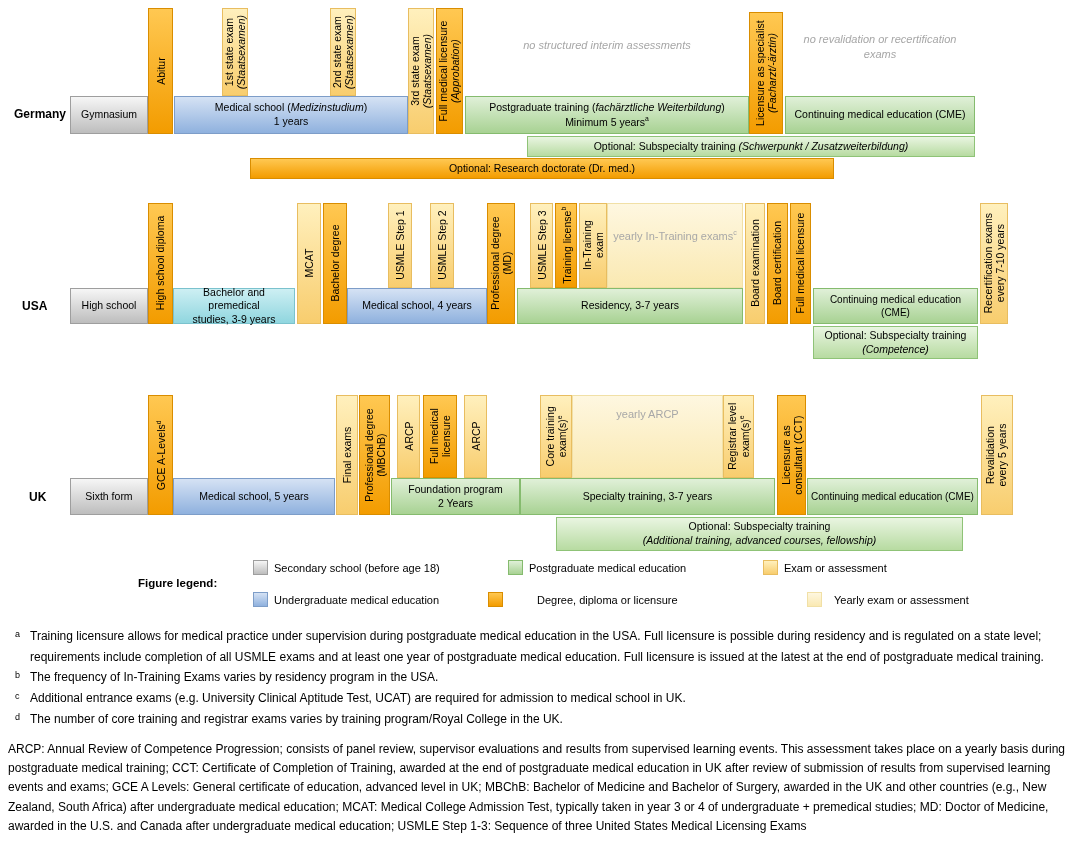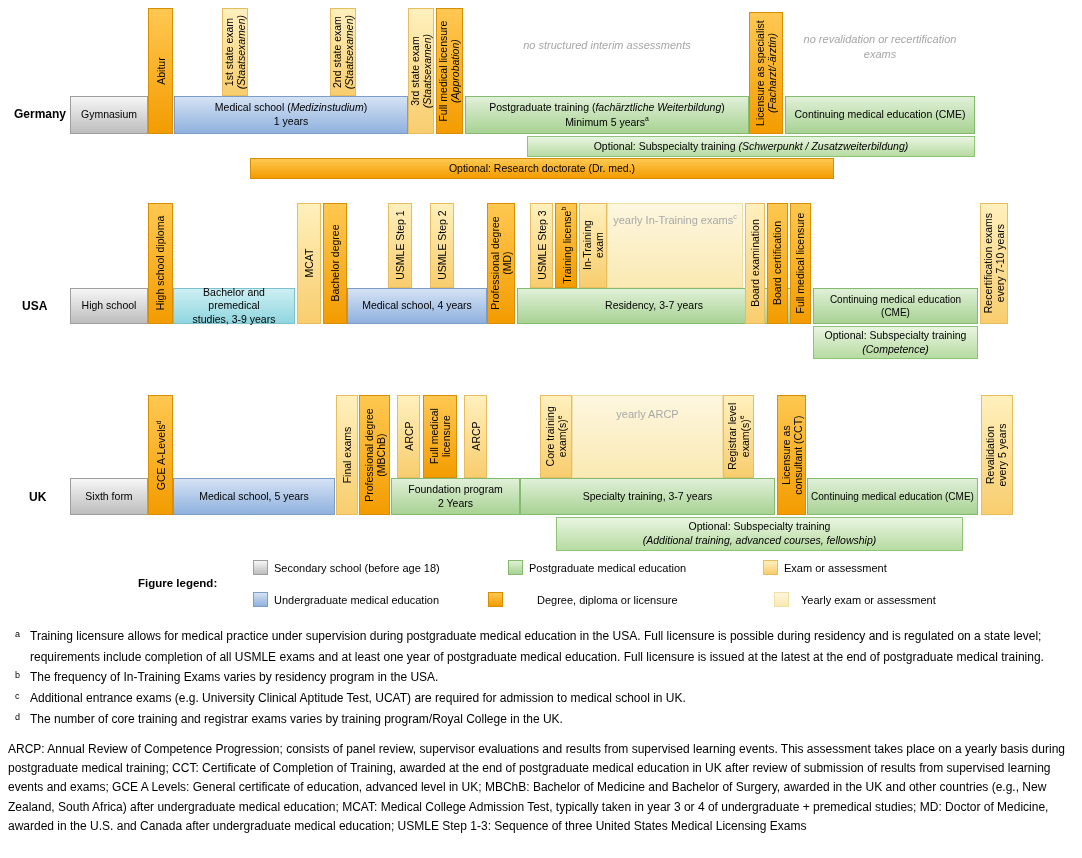--- a/index.html
+++ b/index.html
@@ -148,40 +148,40 @@
     <div class="rot"><span>USMLE Step 2</span></div>
   </div>
 
   <div class="bar c-orange" style="left:487px;top:203px;width:28px;height:121px;">
     <div class="rot">
         <span class="ln">Professional degree</span>
         <span class="ln">(MD)</span>
       </div>
   </div>
 
-  <div class="box c-green" style="left:517px;top:288px;width:274px;height:36px;justify-content:center;">
+  <div class="box c-green" style="left:517px;top:288px;width:226px;height:36px;justify-content:center;">
     <span>Residency, 3-7 years</span>
   </div>
 
   <div class="bar c-exam" style="left:530px;top:203px;width:23px;height:85px;">
     <div class="rot"><span>USMLE Step 3</span></div>
   </div>
 
   <div class="bar c-orange" style="left:555px;top:203px;width:22px;height:85px;">
     <div class="rot"><span>Training license</span><sup>b</sup></div>
   </div>
 
   <div class="bar c-exam" style="left:579px;top:203px;width:28px;height:85px;">
     <div class="rot">
         <span class="ln">In-Training</span>
         <span class="ln">exam</span>
       </div>
   </div>
 
-  <div class="ybox c-yearly" style="left:607px;top:203px;width:136px;height:85px;padding-top:9px;">
+  <div class="ybox c-yearly" style="left:607px;top:203px;width:136px;height:85px;padding-top:25px;">
     <span class="ytext"><span>yearly In-Training exams</span><sup>c</sup></span>
   </div>
 
   <div class="bar c-exam" style="left:745px;top:203px;width:20px;height:121px;">
     <div class="rot"><span>Board examination</span></div>
   </div>
 
   <div class="bar c-orange" style="left:767px;top:203px;width:21px;height:121px;">
     <div class="rot"><span>Board certification</span></div>
   </div>
@@ -311,21 +311,21 @@
     <span>Postgraduate medical education</span>
   </div>
   <div class="litem" style="left:488px;top:592px;gap:34px;">
     <span class="swatch c-orange"></span>
     <span>Degree, diploma or licensure</span>
   </div>
   <div class="litem" style="left:763px;top:560px;">
     <span class="swatch c-exam"></span>
     <span>Exam or assessment</span>
   </div>
-  <div class="litem" style="left:774px;top:592px;gap:12px;">
+  <div class="litem" style="left:807px;top:592px;gap:12px;">
     <span class="swatch c-yearly"></span>
     <span>Yearly exam or assessment</span>
   </div>
 
   <div class="fnotes">
     <div class="fnote"><span class="fsup">a</span><span>Training licensure allows for medical practice under supervision during postgraduate medical education in the USA. Full licensure is possible during residency and is regulated on a state level; requirements include completion of all USMLE exams and at least one year of postgraduate medical education. Full licensure is issued at the latest at the end of postgraduate medical training.</span></div>
     <div class="fnote"><span class="fsup">b</span><span>The frequency of In-Training Exams varies by residency program in the USA.</span></div>
     <div class="fnote"><span class="fsup">c</span><span>Additional entrance exams (e.g. University Clinical Aptitude Test, UCAT) are required for admission to medical school in UK.</span></div>
     <div class="fnote"><span class="fsup">d</span><span>The number of core training and registrar exams varies by training program/Royal College in the UK.</span></div>
   </div>

